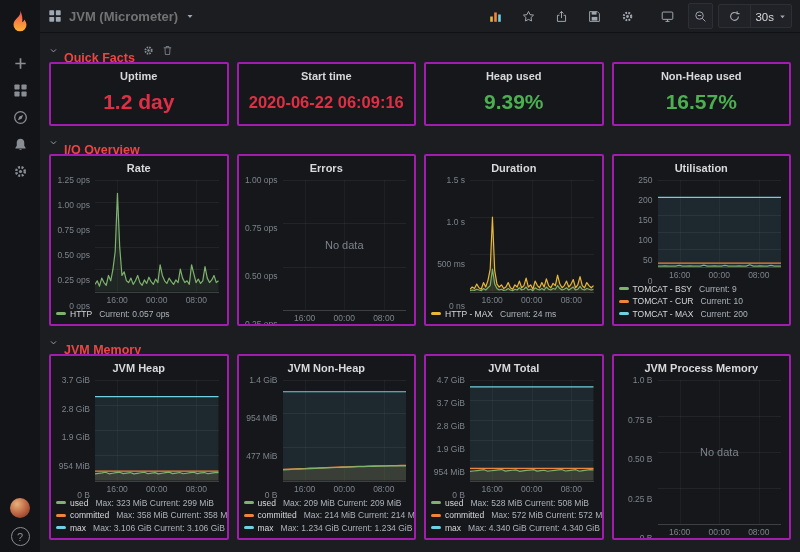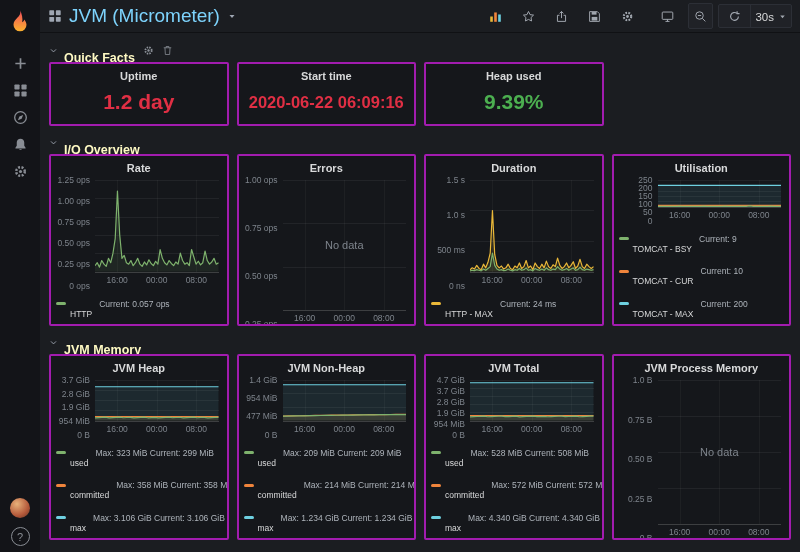--- a/index.html
+++ b/index.html
@@ -19,21 +19,21 @@
           background:radial-gradient(circle at 35% 30%, #e8b17a, #b4593a 60%, #5f3222);}
   .help-circle{width:17px;height:17px;border:1.5px solid #898d94;border-radius:50%;
                font-size:11px;color:#898d94;display:flex;align-items:center;justify-content:center;cursor:pointer;}
   
   .main{flex:1;display:flex;flex-direction:column;min-width:0;}
   .topbar{height:32px;flex:none;display:flex;align-items:center;justify-content:space-between;
           padding:0 8px 0 8px;background:#1b1d21;border-bottom:1px solid #101114;}
   .tb-left{display:flex;align-items:center;gap:7px;}
   .tb-icon{display:flex;color:#9fa7b3;}
   .tb-icon svg{width:14px;height:14px;}
-  .tb-title{font-size:19px;font-weight:400;color:#7dd3fc;cursor:pointer;white-space:nowrap;}
+  .tb-title{font-size:13px;font-weight:700;color:#737373;cursor:pointer;white-space:nowrap;}
   .tb-caret{display:flex;color:#9fa7b3;cursor:pointer;}
   .tb-caret svg{width:10px;height:10px;}
   .tb-right{display:flex;align-items:center;gap:5px;}
   .tb-actions{display:flex;align-items:center;gap:2px;margin-right:4px;}
   .tb-btn{height:23px;min-width:23px;display:flex;align-items:center;justify-content:center;
           color:#a2a8b0;cursor:pointer;padding:0 4px;border-radius:2px;}
   .tb-btn svg{width:13px;height:13px;}
   .tb-pill{display:flex;align-items:center;gap:6px;height:24px;padding:0 9px;border:1px solid #2c2f36;
            background:#202227;border-radius:2px;font-size:11.5px;color:#d8d9da;cursor:pointer;white-space:nowrap;}
   .tb-pill.sq{padding:0 5px;color:#a2a8b0;}
@@ -43,21 +43,21 @@
             border-radius:2px;height:24px;box-sizing:border-box;}
   .tb-divider{width:1px;background:#2c2f36;}
   .refresh-int{font-size:11.5px;color:#d8d9da;gap:4px;}
   .mini-caret{display:flex;}
   .mini-caret svg{width:9px;height:9px;color:#a2a8b0;}
   
   .content{flex:1;overflow:hidden;padding:5px 6px 0 6px;}
   .row-head{display:flex;align-items:center;gap:6px;height:24px;padding:0 3px;cursor:pointer;}
   .row-chevron{display:flex;color:#9fa7b3;}
   .row-chevron svg{width:9px;height:9px;}
-  .row-title{font-size:12.5px;font-weight:700;color:#fef9c3;margin-top:16px;}
+  .row-title{font-size:12.5px;font-weight:700;color:#ef4444;margin-top:16px;}
   .row-ctrl{display:flex;color:#8e939b;cursor:pointer;margin-left:2px;}
   .row-ctrl svg{width:11px;height:11px;}
   .panel-row{display:grid;grid-template-columns:repeat(4,1fr);gap:8px;padding:0 3px;margin-bottom:4px;}
   .panel{background:#15171b;border:2px solid #a21caf;border-radius:2px;position:relative;
          display:flex;flex-direction:column;overflow:hidden;box-sizing:border-box;}
   .stats .panel{height:64px;}
   .graphs .panel{height:172px;}
   .panel-row.graphs:last-child .panel{height:186px;}
   .panel-title{height:17px;flex:none;margin-top:3px;display:flex;align-items:center;justify-content:center;
                font-size:11px;font-weight:700;color:#d8d9da;cursor:pointer;white-space:nowrap;}
@@ -74,21 +74,21 @@
   .gridline{position:absolute;left:0;right:0;height:1px;background:rgba(255,255,255,0.06);}
   .vgrid{position:absolute;top:0;bottom:0;width:1px;background:rgba(255,255,255,0.04);}
   svg.series{position:absolute;left:0;top:0;width:100%;height:100%;display:block;}
   .no-data{position:absolute;left:0;top:0;right:0;bottom:0;display:flex;align-items:center;
            justify-content:center;font-size:11px;color:#7e848c;}
   .x-axis{height:13px;flex:none;position:relative;font-size:8.5px;color:#7e848c;}
   .x-tick{position:absolute;top:2px;transform:translateX(-50%);}
   .legend{flex:none;padding:2px 2px 4px 5px;font-size:8.5px;line-height:12.5px;color:#d8d9da;overflow:hidden;}
   .legend-row{display:flex;align-items:center;gap:4px;white-space:nowrap;cursor:pointer;}
   .legend-marker{width:10px;height:3px;border-radius:1.5px;flex:none;}
-  .legend-label{color:#d8d9da;margin-top:20px;}
+  .legend-label{color:#d8d9da;}
   .legend-stats{color:#aeb4bb;margin-left:3px;}
 </style>
 </head>
 <body>
 
 <div class="app">
   <aside class="sidebar">
     <div class="side-logo"><svg viewBox="0 0 24 24">
           <defs>
             <linearGradient id="gf" x1="0" y1="1" x2="0" y2="0">
@@ -246,20 +246,24 @@
             <div class="stat-value" style="color: rgb(224, 47, 68);">1.2 day</div>
           </div>
           <div class="panel stat-panel">
             <div class="panel-title">Start time</div>
             <div class="stat-value long" style="color: rgb(224, 47, 68);">2020-06-22 06:09:16</div>
           </div>
           <div class="panel stat-panel">
             <div class="panel-title">Heap used</div>
             <div class="stat-value" style="color: rgb(76, 175, 80);">9.39%</div>
           </div>
+          <div class="panel stat-panel">
+            <div class="panel-title">Non-Heap used</div>
+            <div class="stat-value" style="color: rgb(76, 175, 80);">16.57%</div>
+          </div>
         </div>
         <div class="row-head">
           <span class="row-chevron">
             <svg viewBox="0 0 16 16" fill="none" stroke="currentColor" stroke-width="1.6">
               <path d="M3.5 6l4.5 4.5L12.5 6"></path>
             </svg>
           </span>
           <span class="row-title">I/O Overview</span>
         </div>
         <div class="panel-row graphs">

